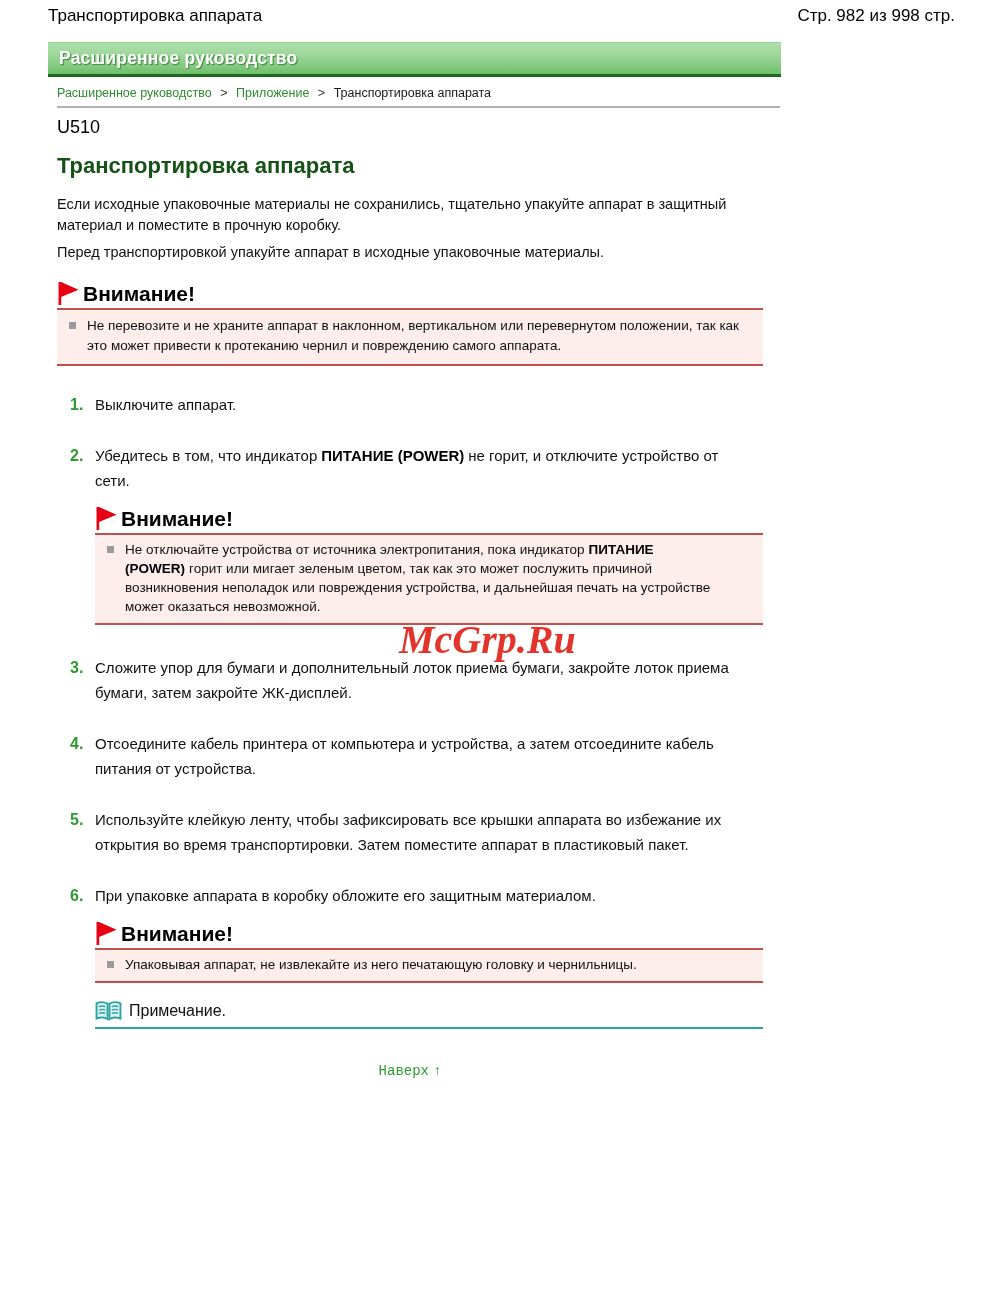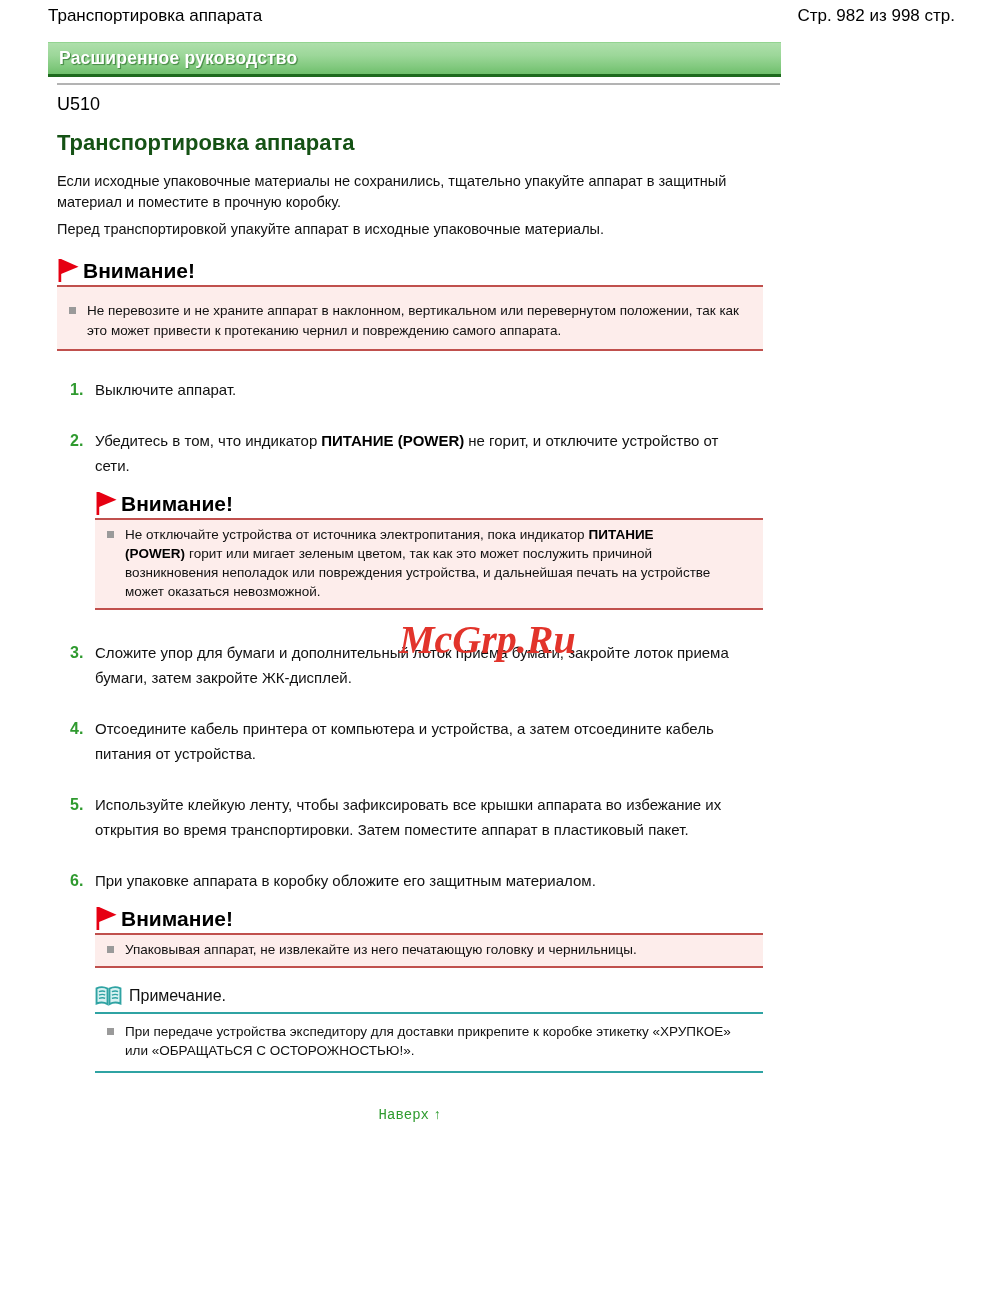--- a/index.html
+++ b/index.html
@@ -32,21 +32,21 @@
   .article-title { margin-top:15px; font-size:22px; font-weight:bold; color:#155215; }
   .para { margin-top:15px; font-size:14.5px; line-height:21px; color:#111; max-width:705px; }
   .para + .para { margin-top:6px; }
 
   .alert { margin-top:18px; width:706px; }
   .alert-head { display:flex; align-items:center; gap:3px; font-weight:bold; font-size:21px; color:#000; }
   .flag-icon svg { display:block; width:23px; height:25px; }
   .alert-box {
     margin-top:2px; background:#fdedeb;
     border-top:2px solid #c0504d; border-bottom:2px solid #c0504d;
-    padding:14px 14px 8px 12px;
+    padding:6px 14px 8px 12px;
   }
   .alert-item { display:flex; gap:11px; font-size:13.5px; line-height:20px; color:#111; }
   .sq-bullet { width:7px; height:7px; background:#9a9a9a; margin-top:6px; flex:none; }
 
   .steps { margin-top:10px; }
   .step { display:flex; margin-left:13px; margin-top:26px; font-size:15px; line-height:25px; color:#111; }
   .step-num { color:#2f9a2f; font-weight:bold; flex:none; width:25px; font-size:16px; }
   .step-body { width:644px; }
   .power { font-weight:bold; margin:0 4px; color:#000; }
 
@@ -77,20 +77,27 @@
   <span>Транспортировка аппарата</span>
   <span>Стр. 982 из 998 стр.</span>
 </div>
 
 <div class="container">
 
   <div class="banner">
     <span class="banner-title">Расширенное руководство</span>
   </div>
 
+  <div class="breadcrumb">
+    <a class="crumb-link">Расширенное руководство</a>
+    <span class="crumb-sep">&gt;</span>
+    <a class="crumb-link">Приложение</a>
+    <span class="crumb-sep">&gt;</span>
+    <span class="crumb-current">Транспортировка аппарата</span>
+  </div>
 
   <hr class="rule">
 
   <div class="body-content">
 
     <div class="doc-code">U510</div>
 
     <h1 class="article-title">Транспортировка аппарата</h1>
 
     <p class="para">Если исходные упаковочные материалы не сохранились, тщательно упакуйте аппарат в защитный материал и поместите в прочную коробку.</p>
@@ -202,26 +209,20 @@
               <span class="book-icon">
                 <svg viewBox="0 0 28 23">
                   <path d="M1.5,3.5 Q7.5,0.8 13,3.8 L13,20 Q7.5,17 1.5,19.5 Z" fill="#d9f2f2" stroke="#2fa3a3" stroke-width="2"></path>
                   <path d="M26.5,3.5 Q20.5,0.8 15,3.8 L15,20 Q20.5,17 26.5,19.5 Z" fill="#d9f2f2" stroke="#2fa3a3" stroke-width="2"></path>
                   <path d="M4,7 Q8,5.6 10.5,7 M4,10.5 Q8,9.1 10.5,10.5 M4,14 Q8,12.6 10.5,14" fill="none" stroke="#2fa3a3" stroke-width="1.4"></path>
                   <path d="M17.5,7 Q21.5,5.6 24,7 M17.5,10.5 Q21.5,9.1 24,10.5 M17.5,14 Q21.5,12.6 24,14" fill="none" stroke="#2fa3a3" stroke-width="1.4"></path>
                 </svg>
               </span>
               <span>Примечание.</span>
             </div>
-            <div class="note-box">
-              <div class="alert-item">
-                <span class="sq-bullet"></span>
-                <div>При передаче устройства экспедитору для доставки прикрепите к коробке этикетку «ХРУПКОЕ» или «ОБРАЩАТЬСЯ С ОСТОРОЖНОСТЬЮ!».</div>
-              </div>
-            </div>
           </div>
 
         </div>
       </div>
 
     </div>
 
     <div class="back-top">
       <a><span>Наверх</span><span class="arrow-up">↑</span></a>
     </div>

